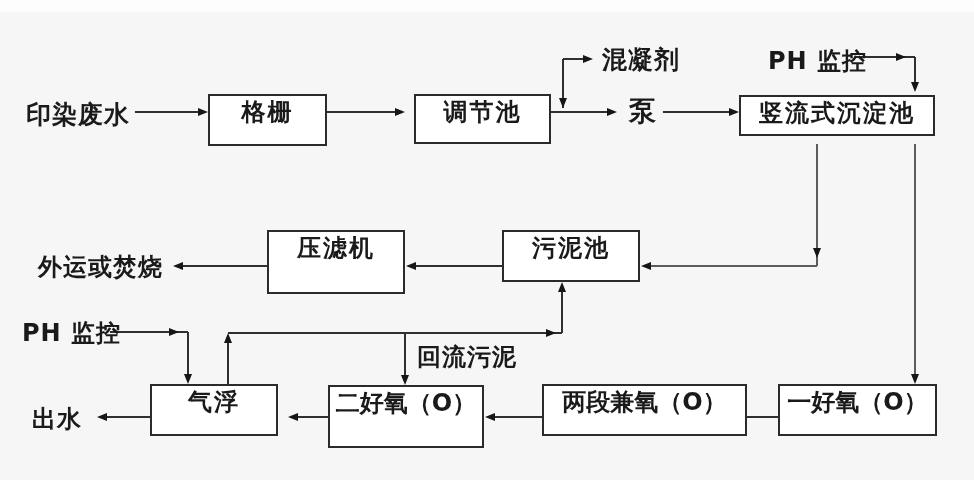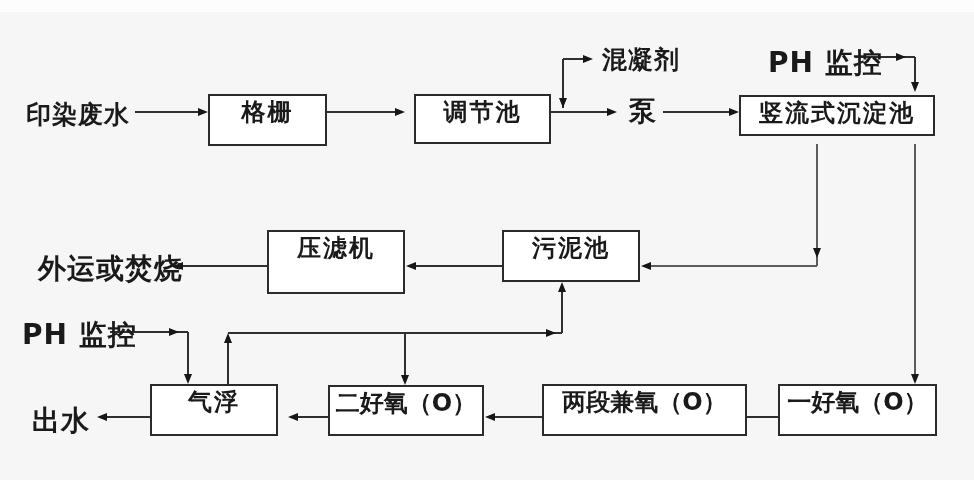--- a/index.html
+++ b/index.html
@@ -20,21 +20,21 @@
     background:#ffffff;
     border:2px solid #2b2b2b;
     box-sizing:border-box;
     display:flex;justify-content:center;
     font-size:24px;font-weight:600;
     letter-spacing:2px;
     white-space:nowrap;
   }
   .lbl{
     position:absolute;
-    font-size:28px;font-weight:600;
+    font-size:24px;font-weight:600;
     letter-spacing:1px;
     white-space:nowrap;
     line-height:1.1;
   }
   .lbl.big{font-size:25px;}
   .lbl.pump{font-size:27px;}
 </style>
 </head>
 <body>
 
@@ -132,30 +132,31 @@
   </div>
   <div class="box" style="left:267px;top:230px;width:138px;height:64px">
     <span>压滤机</span>
   </div>
   <div class="box" style="left:502px;top:230px;width:138px;height:52px">
     <span>污泥池</span>
   </div>
   <div class="box" style="left:150px;top:384px;width:128px;height:52px">
     <span>气浮</span>
   </div>
-  <div class="box" style="left:328px;top:385px;width:156px;height:51px;letter-spacing:0">
+  <div class="box" style="left:328px;top:385px;width:156px;height:63px;letter-spacing:0">
     <span>二好氧（O）</span>
   </div>
   <div class="box" style="left:542px;top:384px;width:205px;height:52px;letter-spacing:0">
     <span>两段兼氧（O）</span>
   </div>
   <div class="box" style="left:778px;top:384px;width:159px;height:52px;letter-spacing:0">
     <span>一好氧（O）</span>
   </div>
 
   <div class="lbl big" style="left:26px;top:101px">印染废水</div>
   <div class="lbl big" style="left:602px;top:46px">混凝剂</div>
   <div class="lbl pump" style="left:629px;top:96px">泵</div>
   <div class="lbl" style="left:768px;top:48px">PH 监控</div>
   <div class="lbl" style="left:38px;top:254px">外运或焚烧</div>
+  <div class="lbl" style="left:417px;top:344px">回流污泥</div>
   <div class="lbl" style="left:22px;top:320px">PH 监控</div>
   <div class="lbl" style="left:32px;top:406px">出水</div>
 </div>
 
 </body></html>

